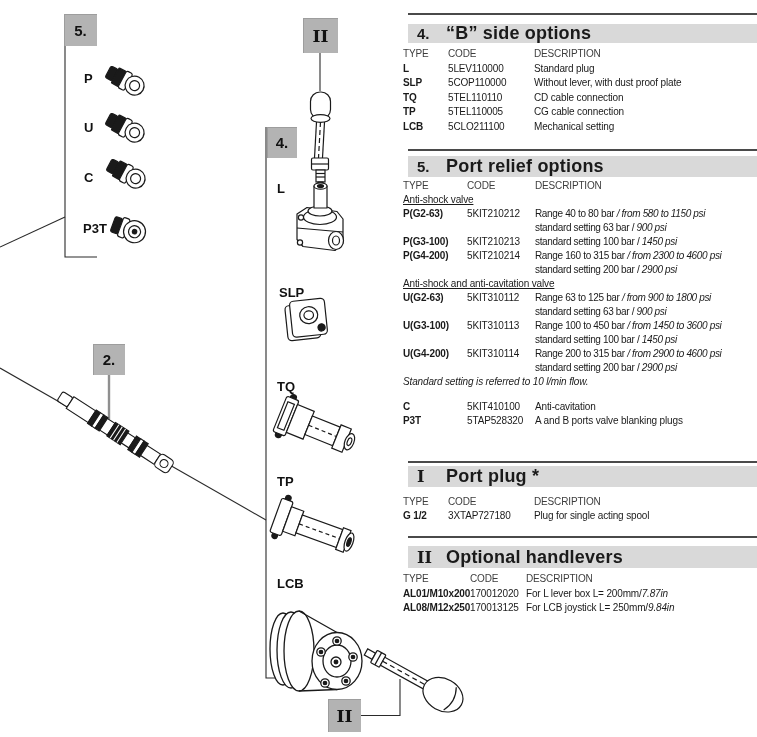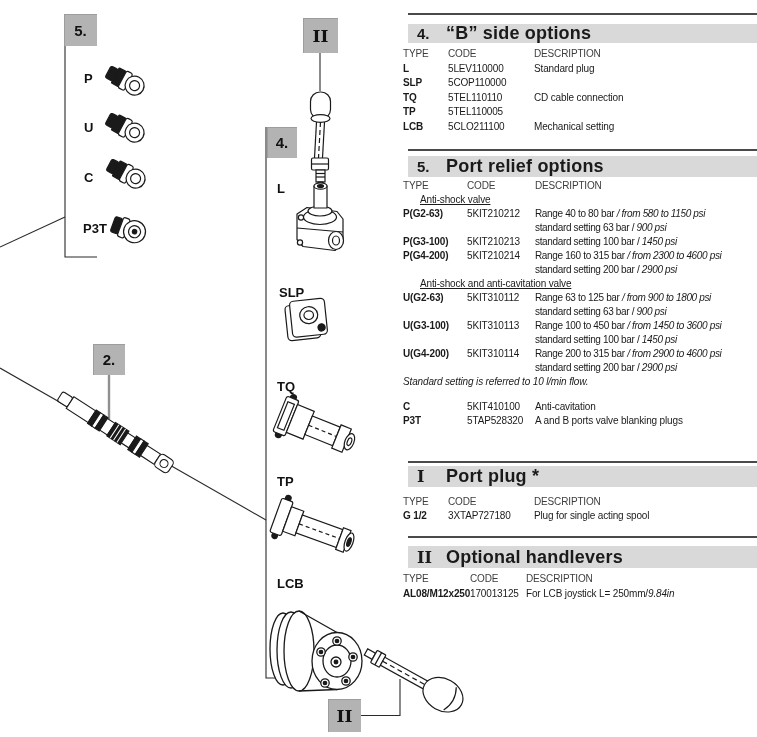--- a/index.html
+++ b/index.html
@@ -31,21 +31,21 @@
   .tbl{position:absolute;left:403px;width:339px;font-size:10px;letter-spacing:-0.15px;}
   .row{display:grid;}
   .g1{grid-template-columns:45px 86px 1fr;}
   .g2{grid-template-columns:64px 68px 1fr;}
   .g3{grid-template-columns:67px 56px 1fr;}
   .lh145 .row{line-height:14.5px;}
   .lh14 .row{line-height:14px;}
   .hdr{color:#3d3d3d;}
   .b{font-weight:bold;}
   .it{font-style:italic;}
-  .ul{text-decoration:underline;margin-left:17px;}
+  .ul{text-decoration:underline;}
   .span3{grid-column:1/4;}
   .desc2 div{white-space:nowrap;letter-spacing:-0.35px;}
   .nw{white-space:nowrap;}
   .gap10{height:11px;}
   .foot{line-height:14px;font-style:italic;}
 </style>
 </head>
 <body>
 
 <svg width="757" height="737" viewBox="0 0 757 737">
@@ -240,29 +240,31 @@
     <div>DESCRIPTION</div>
   </div>
   <div class="row g1">
     <div class="b">L</div>
     <div>5LEV110000</div>
     <div class="nw">Standard plug</div>
   </div>
   <div class="row g1">
     <div class="b">SLP</div>
     <div>5COP110000</div>
+    <div class="nw">Without lever, with dust proof plate</div>
   </div>
   <div class="row g1">
     <div class="b">TQ</div>
     <div>5TEL110110</div>
     <div class="nw">CD cable connection</div>
   </div>
   <div class="row g1">
     <div class="b">TP</div>
     <div>5TEL110005</div>
+    <div class="nw">CG cable connection</div>
   </div>
   <div class="row g1">
     <div class="b">LCB</div>
     <div>5CLO211100</div>
     <div class="nw">Mechanical setting</div>
   </div>
 </div>
 
 <div class="rule" style="top:149px;"></div>
 <div class="bar" style="top:156px;height:21px;">
@@ -370,17 +372,22 @@
   <span class="num">II</span>
   <span class="ttl">Optional handlevers</span>
 </div>
 <div class="tbl lh145" style="top:572px;">
   <div class="row g3 hdr">
     <div>TYPE</div>
     <div>CODE</div>
     <div>DESCRIPTION</div>
   </div>
   <div class="row g3">
+    <div class="b nw">AL01/M10x200</div>
+    <div>170012020</div>
+    <div class="nw"><span>For L lever box  L= 200mm/</span><span class="it">7.87in</span></div>
+  </div>
+  <div class="row g3">
     <div class="b nw">AL08/M12x250</div>
     <div>170013125</div>
     <div class="nw"><span>For LCB joystick L= 250mm/</span><span class="it">9.84in</span></div>
   </div>
 </div>
 
 </body></html>

